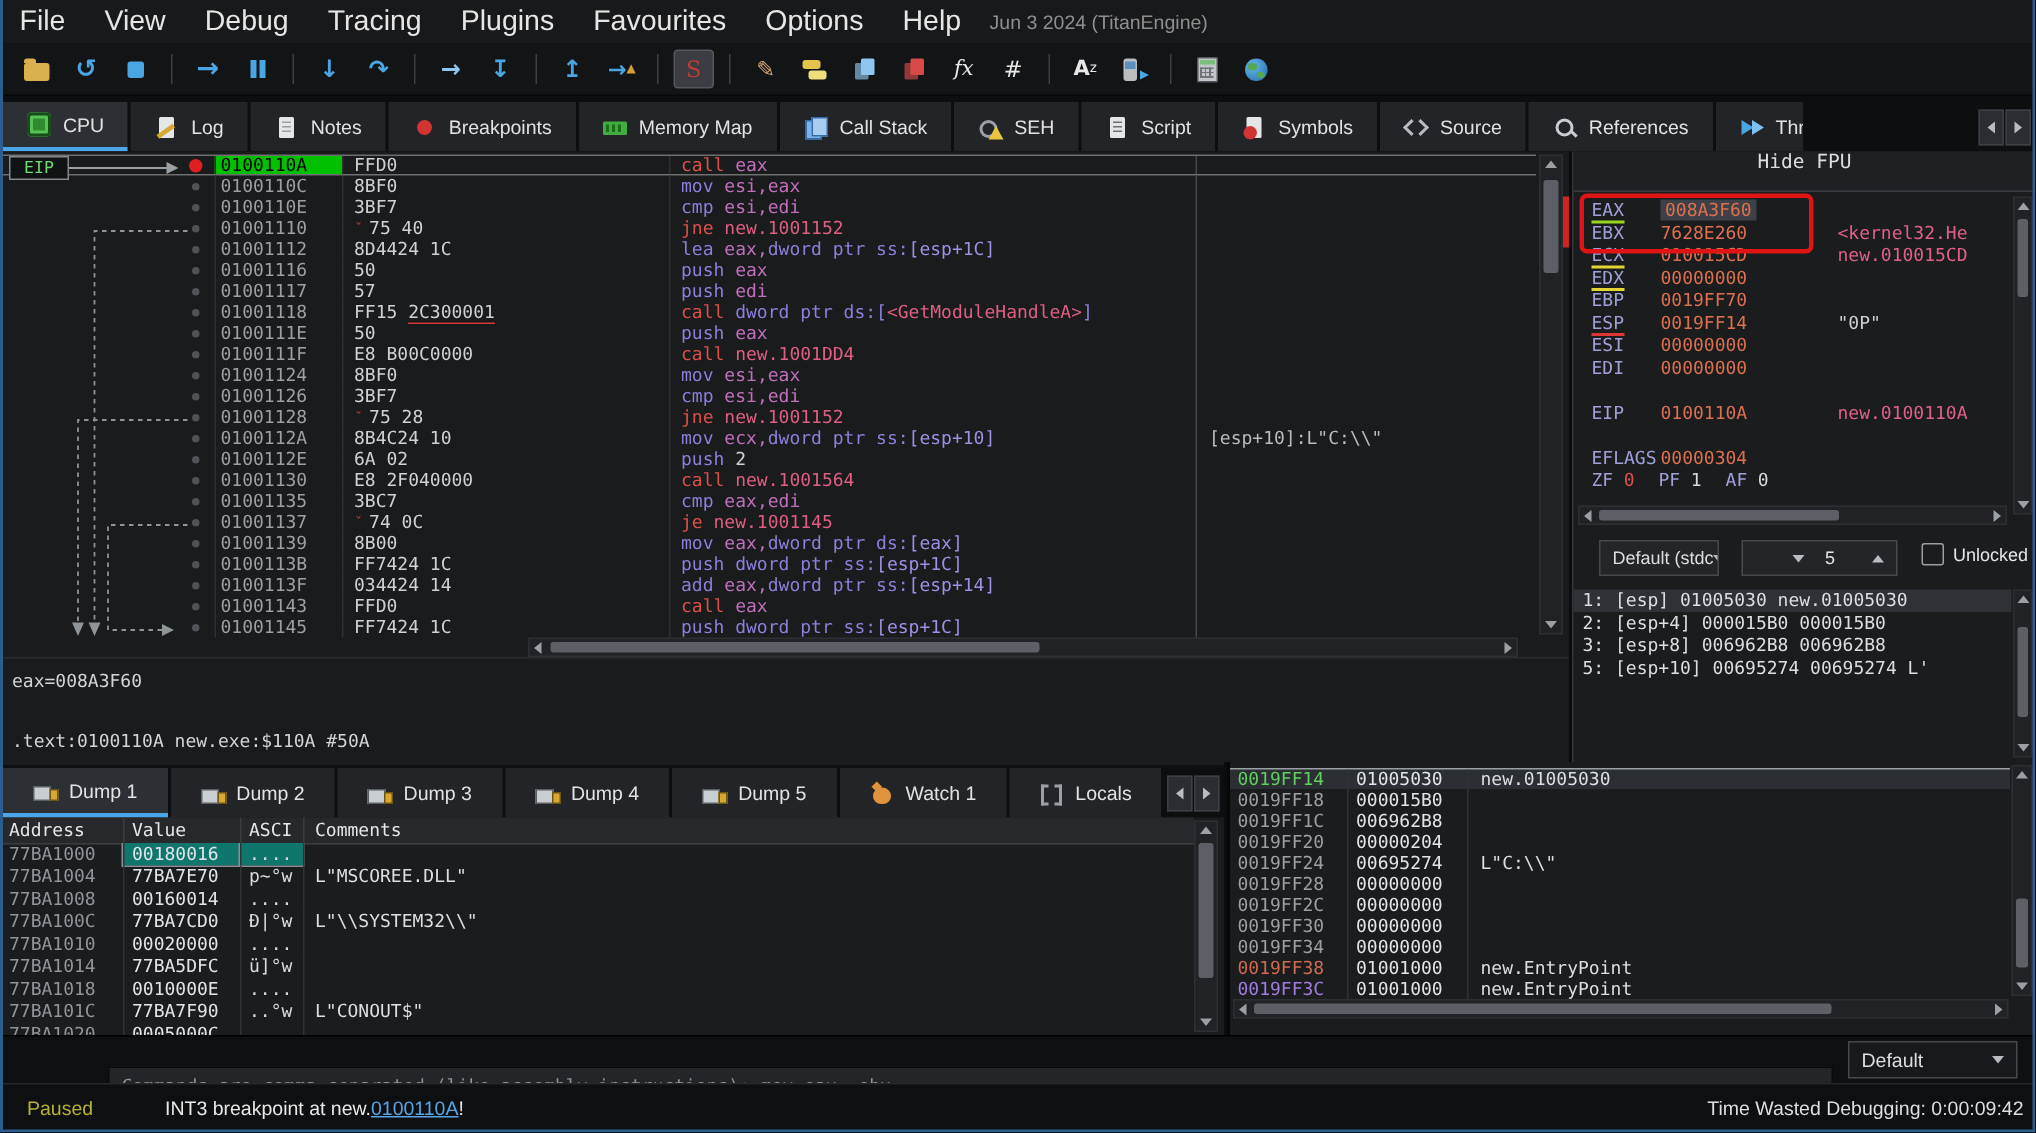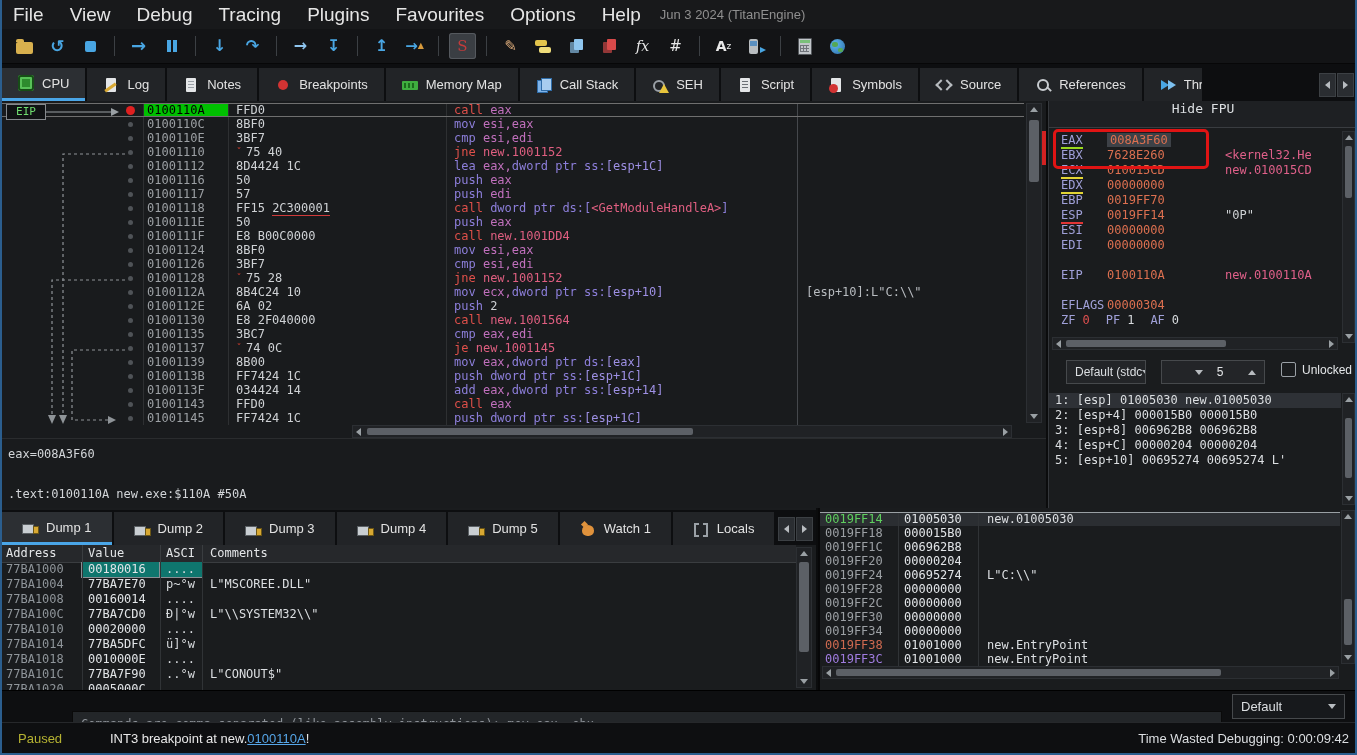--- a/index.html
+++ b/index.html
@@ -682,21 +682,20 @@
         <div id="unlock">
           <span class="cb"></span>
           <span>Unlocked</span>
         </div>
       </div>
 
       <div id="args">
           <div class="arow sel">1: [esp] 01005030 new.01005030</div>
           <div class="arow">2: [esp+4] 000015B0 000015B0</div>
           <div class="arow">3: [esp+8] 006962B8 006962B8</div>
-          <div class="arow">4: [esp+C] 00000204 00000204</div>
           <div class="arow">5: [esp+10] 00695274 00695274 L'</div>
         </div>
       <div class="sbv" style="right:2px;top:292px;width:13px;height:112px;">
         <i class="sb-up"></i>
         <div class="thumb" style="left:2px;right:2px;top:24px;height:60px;"></div>
         <i class="sb-down"></i>
       </div>
     </div>
   </div>
 

